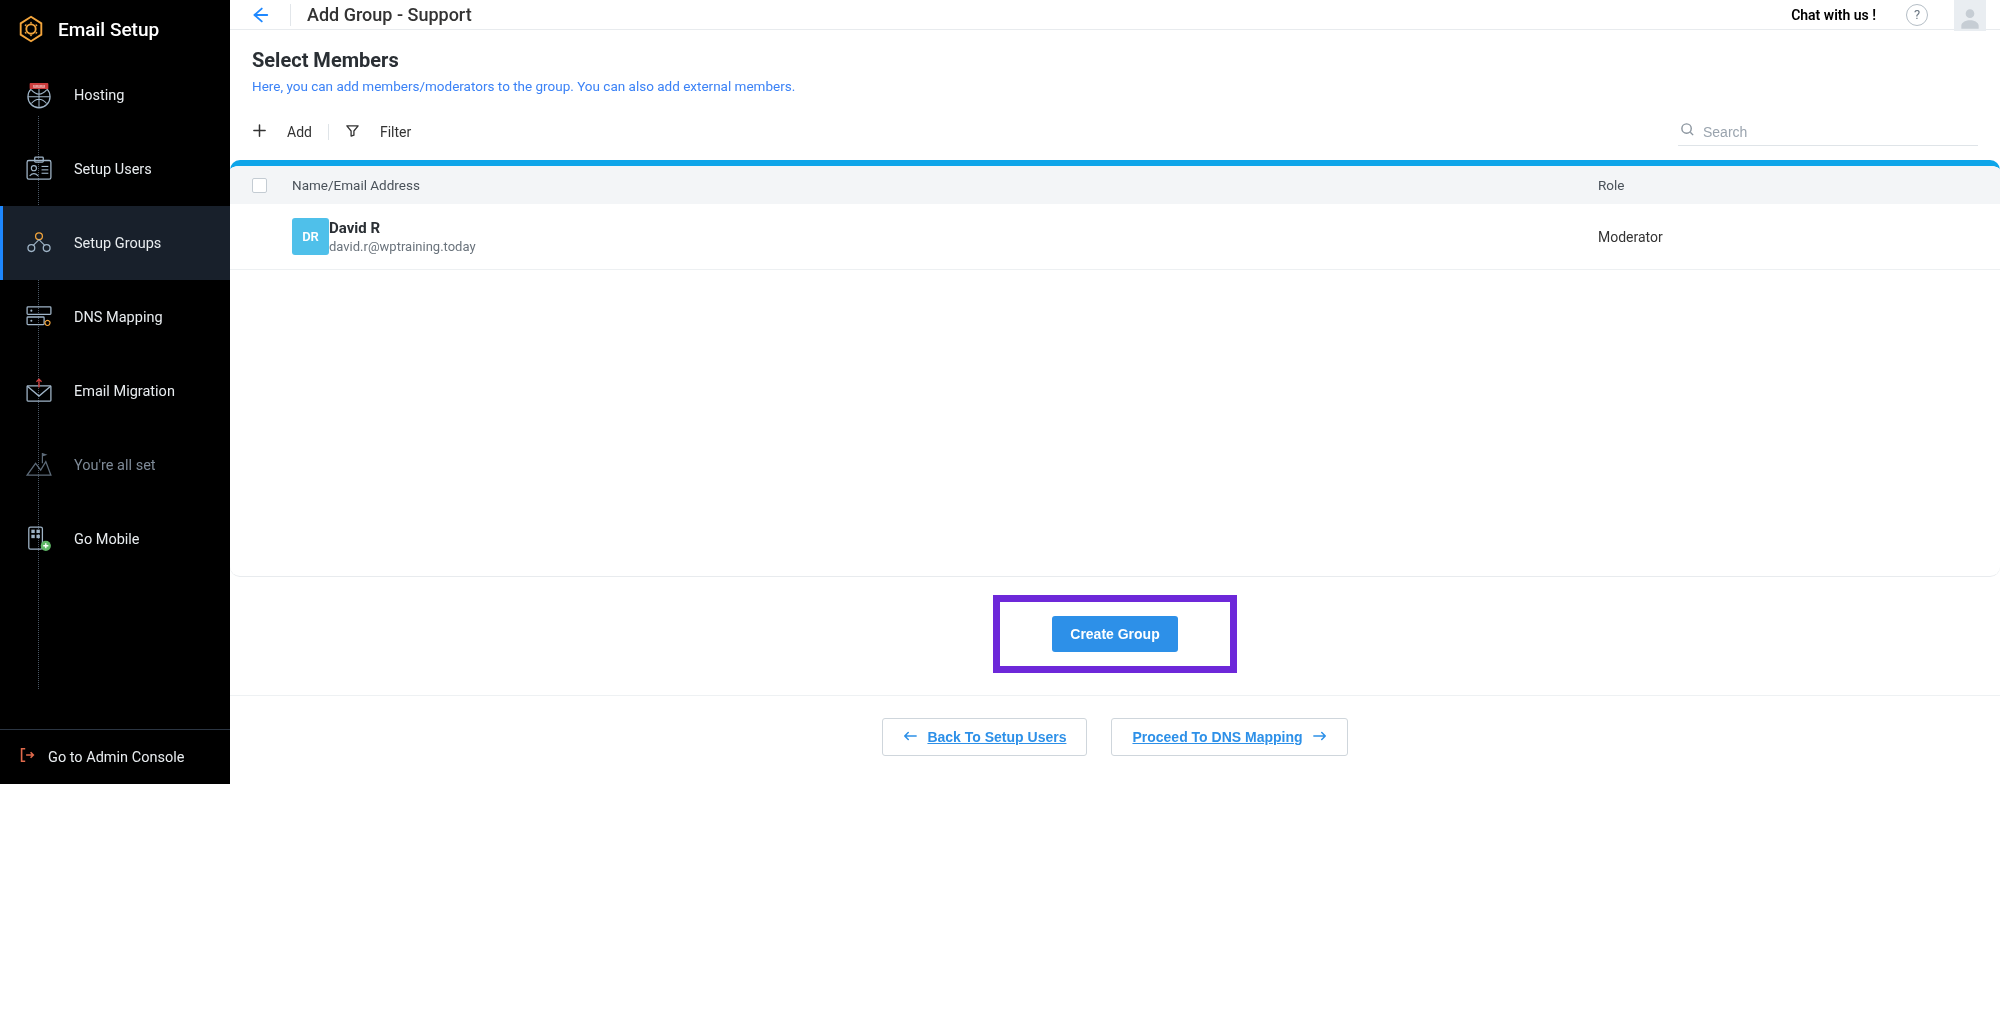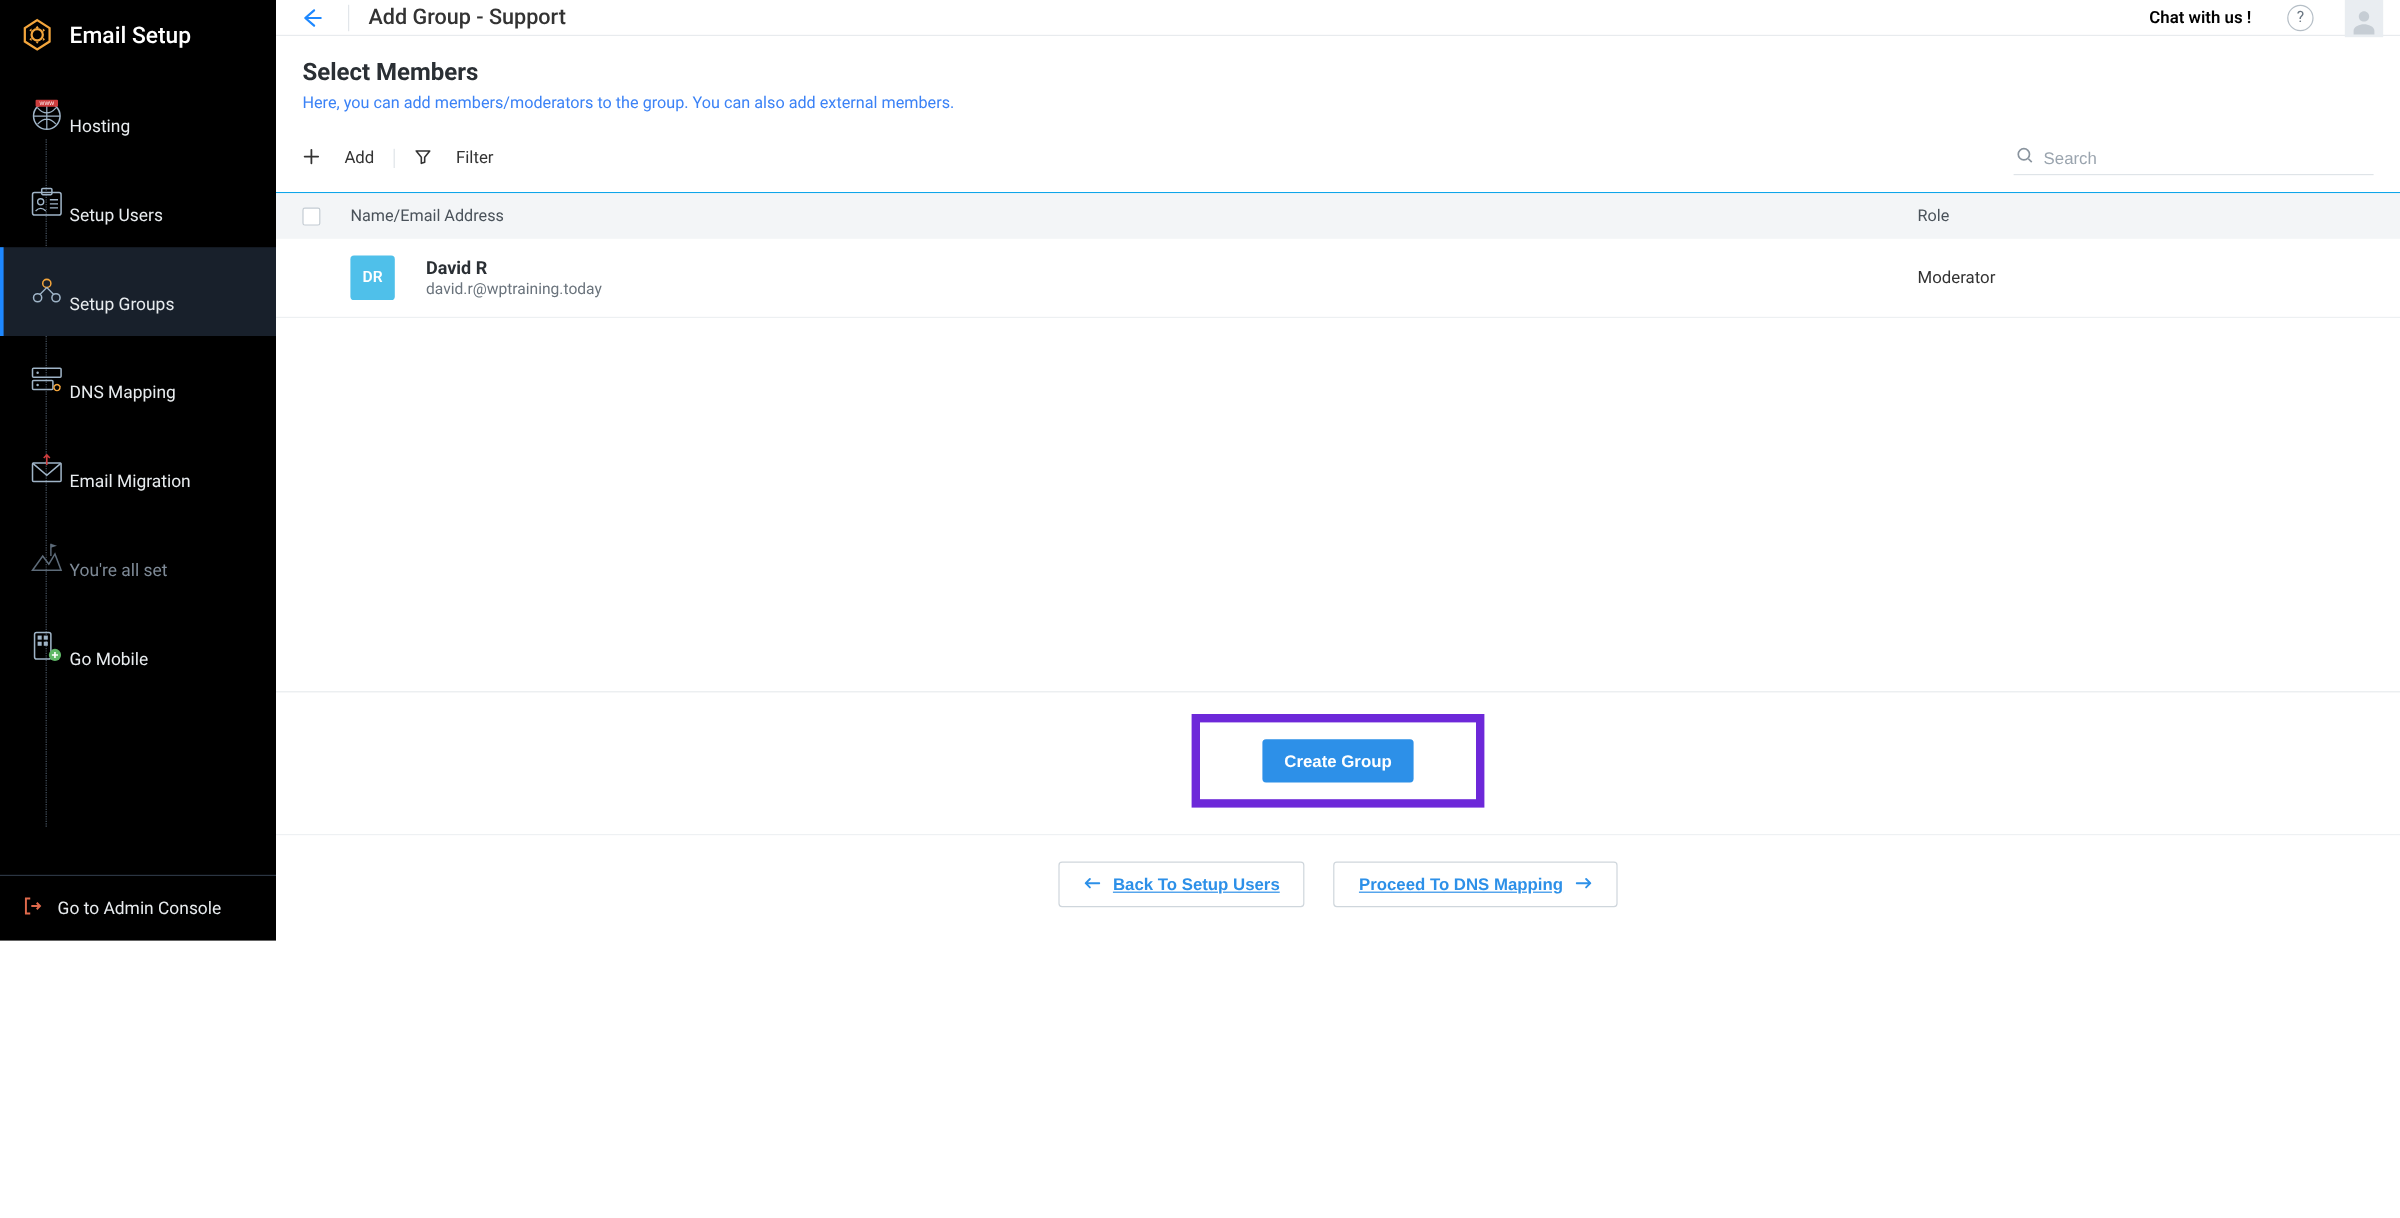--- a/index.html
+++ b/index.html
@@ -6,21 +6,21 @@
   html, body { height: 100%; font-family: -apple-system, BlinkMacSystemFont, "Segoe UI", Roboto, Helvetica, Arial, sans-serif; }
   body { display: flex; width: 100%; height: 784px; background:#fff; color:#333; }
 
   
   .sidebar { width: 230px; min-width:230px; background:#000000; color:#fff; display:flex; flex-direction:column; }
   .sb-header { display:flex; align-items:center; gap:12px; padding:14px 16px; }
   .sb-header-title { font-size:19px; font-weight:500; }
   .gear-logo { width:30px; height:30px; }
 
   .sb-nav { flex:1; position:relative; }
-  .sb-item { display:flex; align-items:flex-end; gap:0; padding:18px 18px 18px 20px; cursor:pointer; position:relative; }
+  .sb-item { display:flex; align-items:center; gap:16px; padding:18px 18px 18px 20px; cursor:pointer; position:relative; }
   .sb-item .sb-label { font-size:14.5px; color:#e8ecef; }
   .sb-item.active { background:#18202b; }
   .sb-item.active::before { content:""; position:absolute; left:0; top:0; bottom:0; width:3px; background:#1e88ff; }
   .sb-item.muted .sb-label { color:#7e8a97; }
   .sb-icon { width:38px; height:38px; display:flex; align-items:center; justify-content:center; }
   .sb-connector { position:absolute; left:38px; top:58px; bottom:40px; border-left:1px dotted #4a5866; z-index:0; }
 
   .sb-footer { border-top:1px solid #2b3542; padding:16px 18px; display:flex; align-items:center; gap:12px; cursor:pointer;}
   .sb-footer .sb-label { font-size:14.5px; color:#e8ecef; }
 
@@ -46,28 +46,28 @@
   .toolbar-row { display:flex; align-items:center; padding:16px 22px 14px 22px; gap:16px;}
   .tb-btn { display:flex; align-items:center; gap:20px; font-size:14px; color:#333; cursor:pointer; }
   .tb-btn svg { width:15px; height:15px; }
   .tb-sep { width:1px; height:16px; background:#dfe4e8; }
   .toolbar-spacer { flex:1; }
   .search-box { display:flex; align-items:center; gap:8px; border-bottom:1px solid #dfe4e8; padding:4px 2px; width:300px;}
   .search-box svg { width:15px; height:15px; color:#8a949e;}
   .search-box input { border:none; outline:none; font-size:14px; flex:1; background:transparent; color:#333;}
   .search-box input::placeholder { color:#9aa4ae; }
 
-  .table-wrap { border-top:1px solid #0ea5e9; border-bottom:1px solid #e8ebee; flex:1; overflow:auto; min-height:0;}
+  .table-wrap { border-top:6px solid #0ea5e9; border-bottom:1px solid #e8ebee; flex:1; overflow:auto; min-height:0;border-radius:10px;}
   .thead { display:flex; align-items:center; background:#f3f5f7; height:38px; padding:0 22px; font-size:13.5px; color:#4a525a; }
   .th-check { width:40px; display:flex; align-items:center;}
   .th-name { flex:1; }
   .th-role { width:380px; }
   .chk { width:15px; height:15px; border:1px solid #c4ccd3; border-radius:2px; background:#fff; cursor:pointer;}
   .trow { display:flex; align-items:center; padding:14px 22px; border-bottom:1px solid #edf0f2; }
-  .trow .avatar { width:37px; height:37px; background:#4fc0ea; color:#fff; font-size:13px; font-weight:600; display:flex; align-items:center; justify-content:center; border-radius:3px; margin-right:26px;}
+  .trow .avatar { width:37px; height:37px; background:#4fc0ea; color:#fff; font-size:13px; font-weight:600; display:flex; align-items:center; justify-content:center; border-radius:3px; margin-right:0;}
   .trow .tcell-main { flex:1; }
   .trow .tname { font-size:15px; font-weight:700; color:#2a2f34; }
   .trow .temail { font-size:13px; color:#6a737c; margin-top:2px;}
   .trow .trole { width:380px; font-size:14px; color:#333;}
   .trow .tcheck { width:40px; }
 
   .footer-actions { padding:18px 0 28px 0; display:flex; flex-direction:column; align-items:center; gap:22px; }
   .create-group-wrap { border:7px solid #6d28d9; padding:14px 52px; }
   .btn-primary { background:#2d90e8; color:#fff; border:none; padding:10px 18px; font-size:14px; font-weight:600; border-radius:3px; cursor:pointer;}
   .nav-buttons-row { display:flex; gap:24px; }

